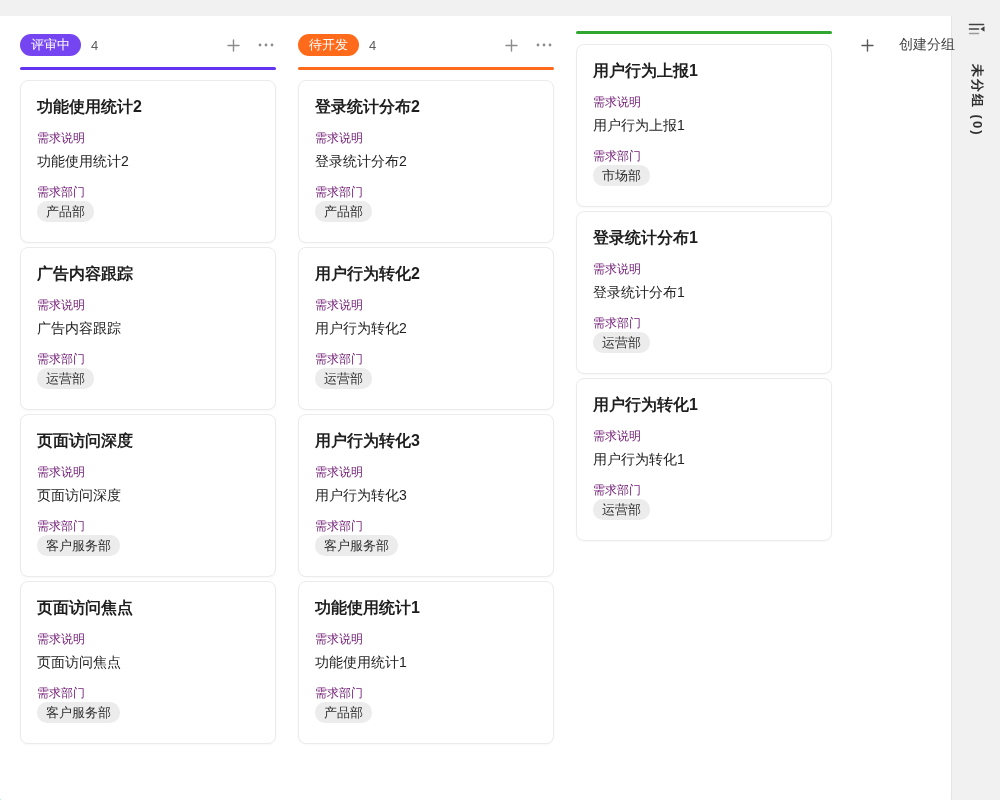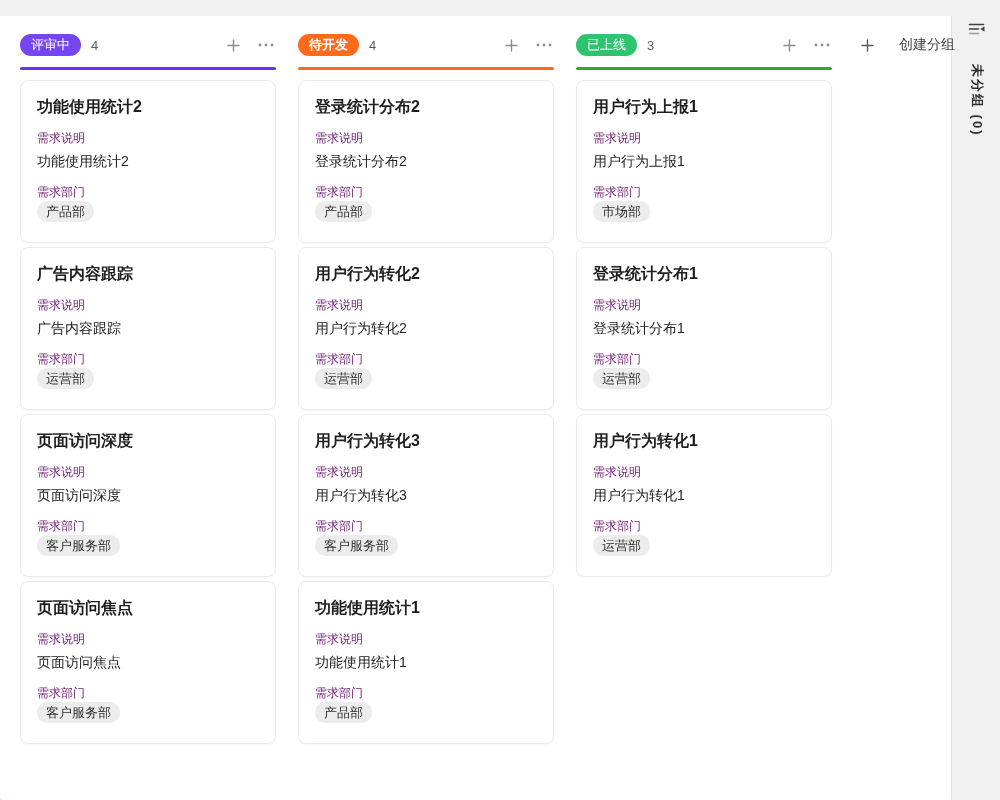--- a/index.html
+++ b/index.html
@@ -125,21 +125,21 @@
           <div class="field-label">需求说明</div>
           <div class="field-value">页面访问焦点</div>
           <div class="field-label">需求部门</div>
           <span class="tag">客户服务部</span>
         </div>
       </div>
     </div>
 
     <div class="column">
       <div class="col-header">
-        <span class="pill" style="background: rgb(255, 106, 27); font-weight: bold;">待开发</span>
+        <span class="pill" style="background: rgb(255, 106, 27);">待开发</span>
         <span class="count">4</span>
         <span class="header-spacer"></span>
         <button class="iconbtn" title="">
           <svg width="15" height="15" viewBox="0 0 15 15">
               <path d="M7.5 2v11M2 7.5h11" stroke="#8c8c8c" stroke-width="1.4" fill="none" stroke-linecap="round"></path>
             </svg>
         </button>
         <button class="iconbtn" title="">
           <svg width="16" height="4" viewBox="0 0 16 4">
               <circle cx="2" cy="2" r="1.4" fill="#8c8c8c"></circle>
@@ -175,37 +175,20 @@
           <div class="card-title">功能使用统计1</div>
           <div class="field-label">需求说明</div>
           <div class="field-value">功能使用统计1</div>
           <div class="field-label">需求部门</div>
           <span class="tag">产品部</span>
         </div>
       </div>
     </div>
 
     <div class="column">
-      <div class="col-header">
-        <span class="pill" style="background: rgb(45, 196, 109);">已上线</span>
-        <span class="count">3</span>
-        <span class="header-spacer"></span>
-        <button class="iconbtn" title="">
-          <svg width="15" height="15" viewBox="0 0 15 15">
-              <path d="M7.5 2v11M2 7.5h11" stroke="#8c8c8c" stroke-width="1.4" fill="none" stroke-linecap="round"></path>
-            </svg>
-        </button>
-        <button class="iconbtn" title="">
-          <svg width="16" height="4" viewBox="0 0 16 4">
-              <circle cx="2" cy="2" r="1.4" fill="#8c8c8c"></circle>
-              <circle cx="8" cy="2" r="1.4" fill="#8c8c8c"></circle>
-              <circle cx="14" cy="2" r="1.4" fill="#8c8c8c"></circle>
-            </svg>
-        </button>
-      </div>
       <div class="col-line" style="background: rgb(48, 167, 48);"></div>
       <div class="cards">
         <div class="card">
           <div class="card-title">用户行为上报1</div>
           <div class="field-label">需求说明</div>
           <div class="field-value">用户行为上报1</div>
           <div class="field-label">需求部门</div>
           <span class="tag">市场部</span>
         </div>
         <div class="card">

